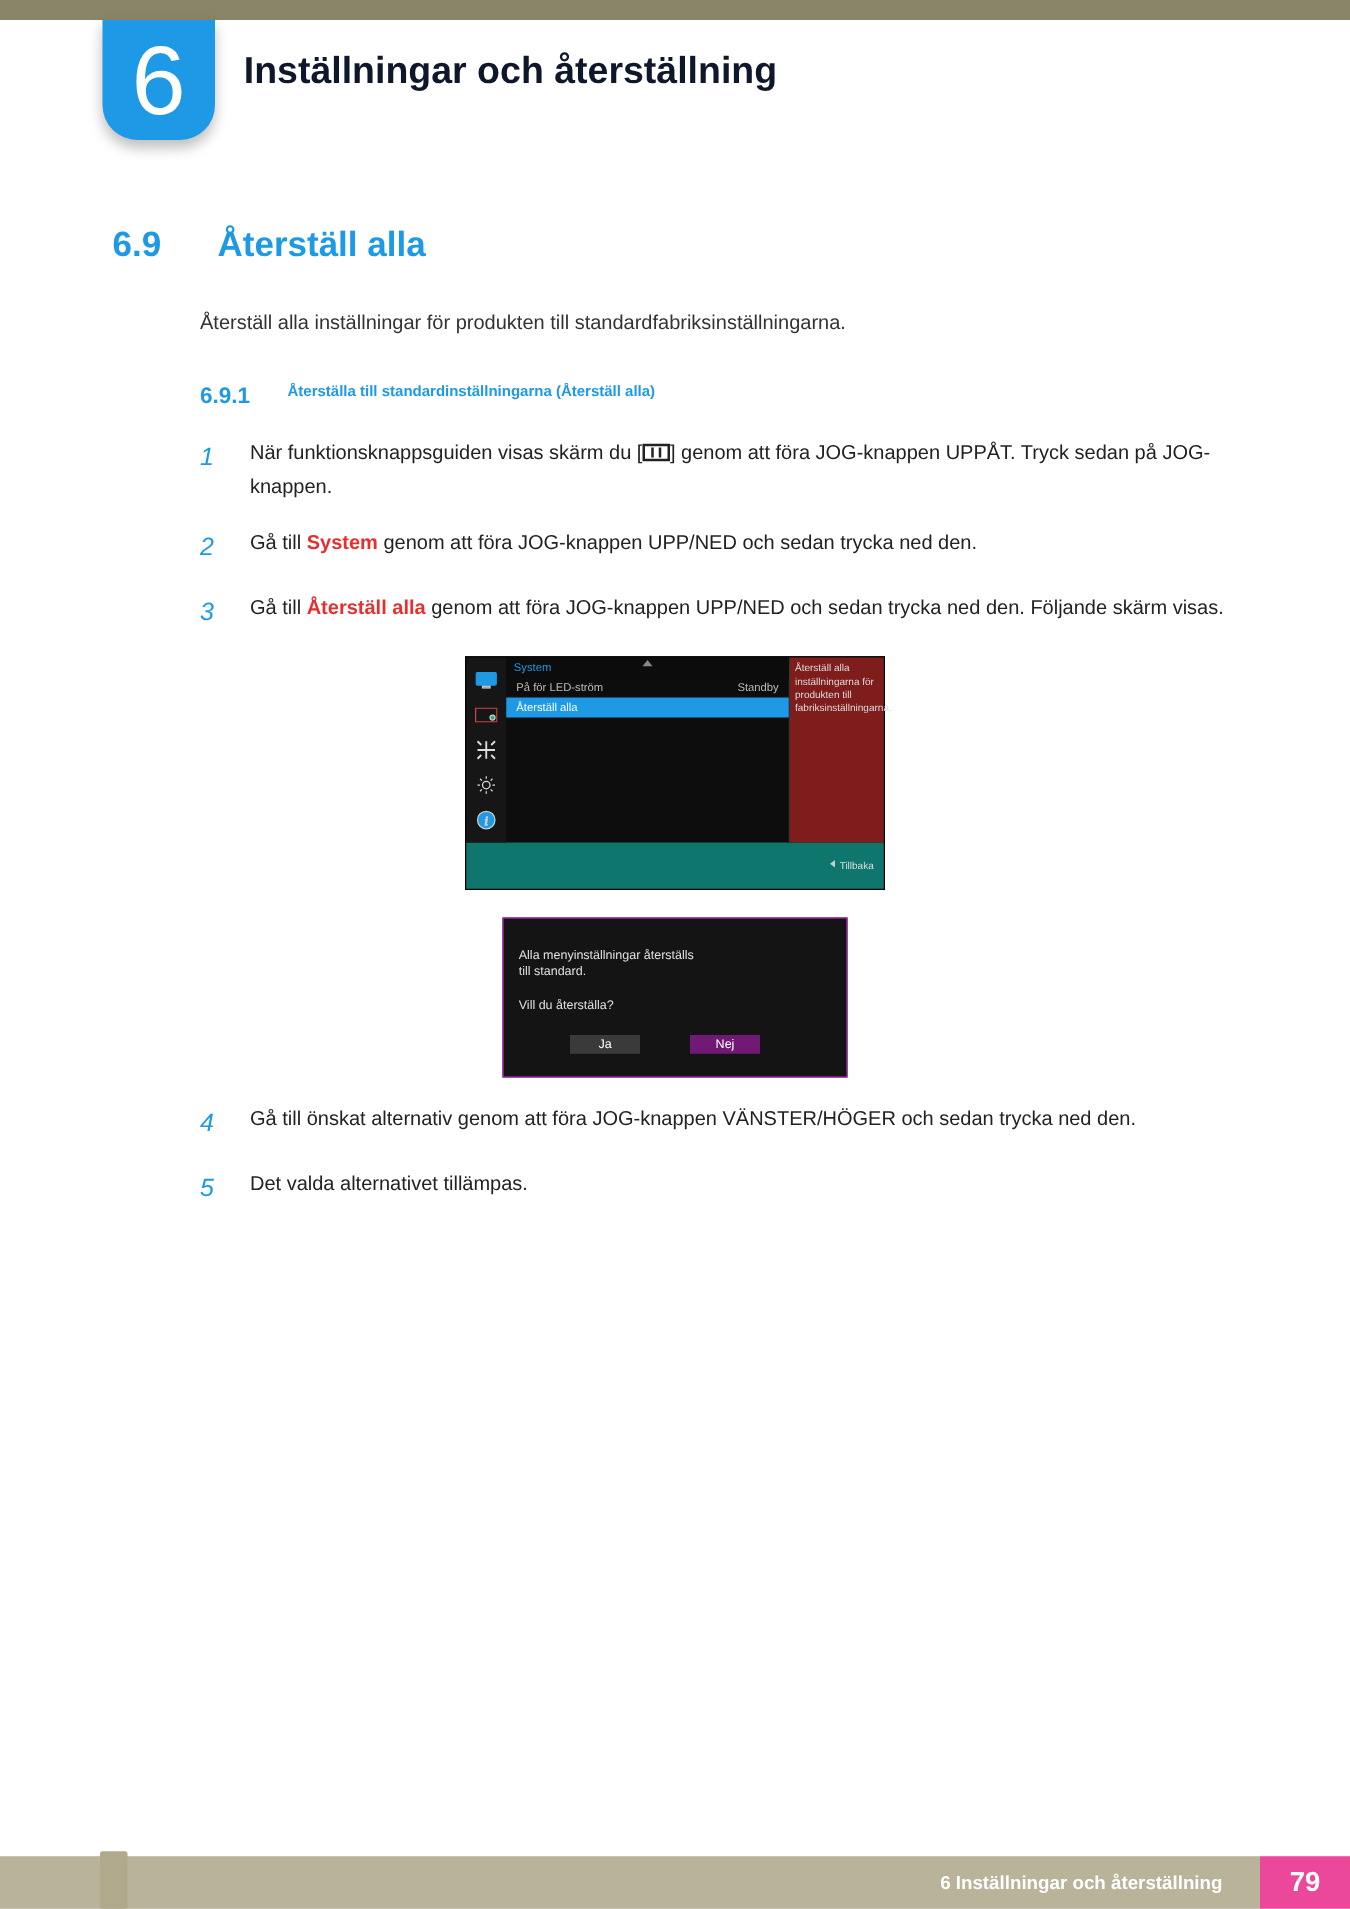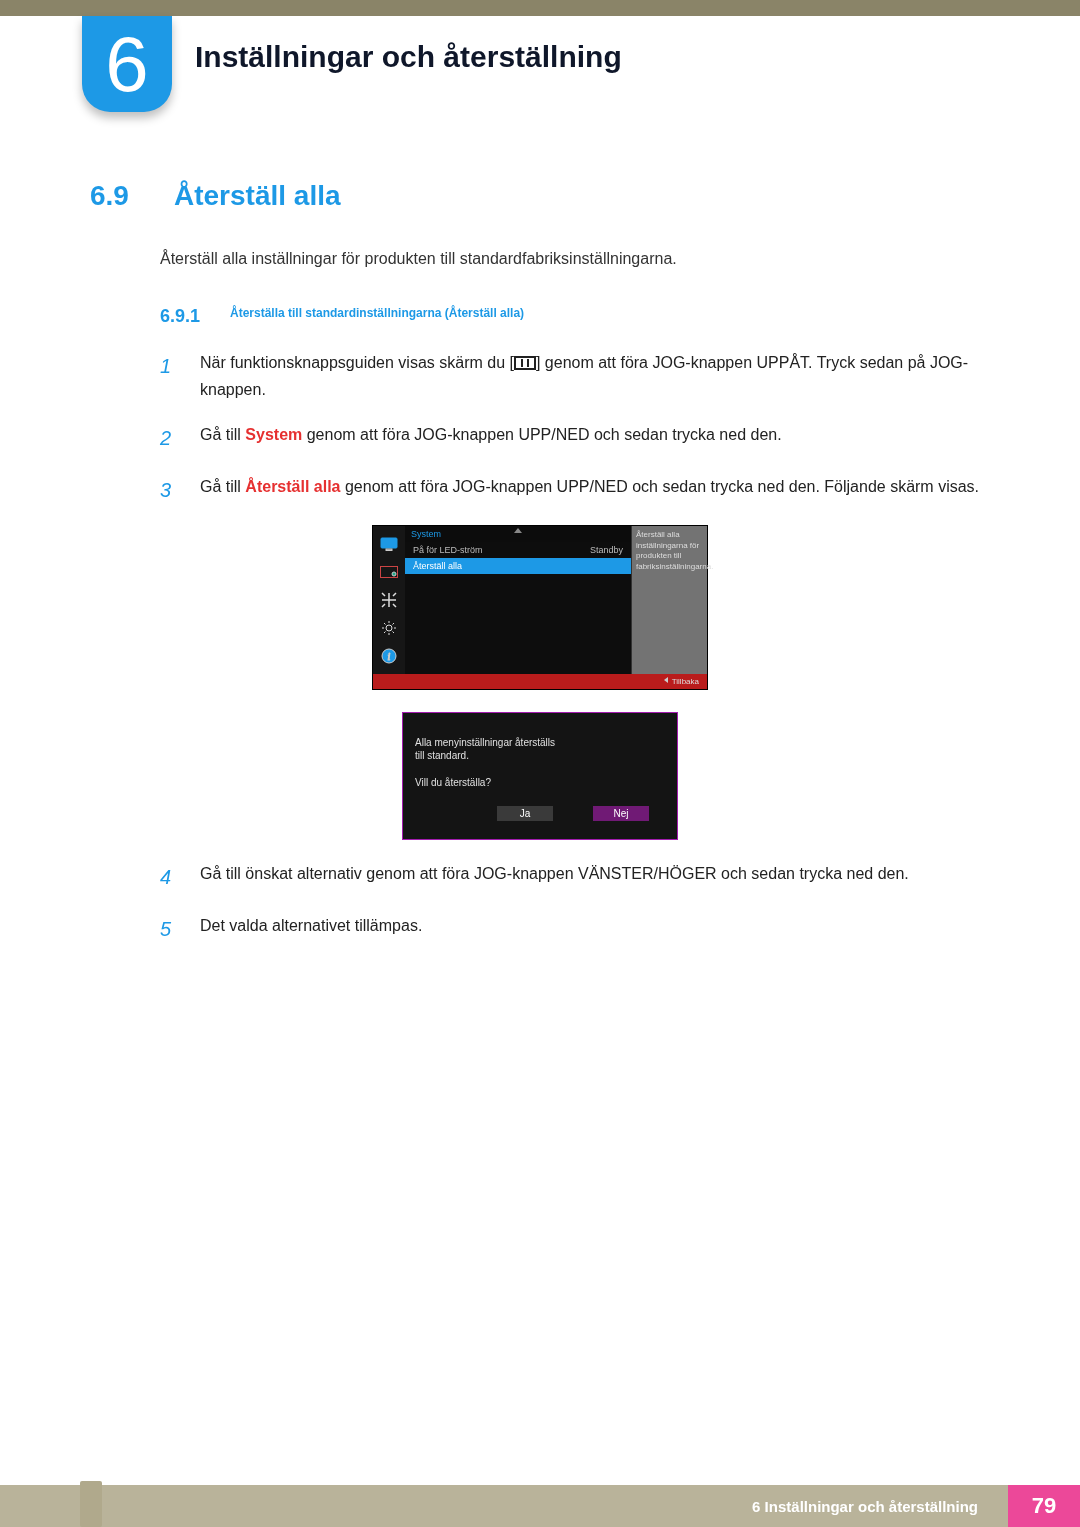--- a/index.html
+++ b/index.html
@@ -128,30 +128,30 @@
     padding: 3px 8px;
     color: #bbb;
   }
   .osd-row.active {
     background: #1d99e6;
     color: #fff;
   }
   .osd-filler { height: 100px; }
   .osd-side-panel {
     width: 75px;
-    background: #737373;
+    background: #7f1d1d;
     font-size: 8px;
     padding: 4px 4px;
     color: #ddd;
     line-height: 1.3;
   }
   .osd-footer {
-    background: #b91c1c;
+    background: #0f766e;
     text-align: right;
-    padding: 3px 8px;
+    padding: 14px 8px;
     color: #ddd;
     font-size: 8px;
   }
   .osd-footer .tri {
     display: inline-block;
     width: 0; height: 0;
     border-top: 3px solid transparent;
     border-bottom: 3px solid transparent;
     border-right: 4px solid #ccc;
     margin-right: 4px;
@@ -163,21 +163,21 @@
     margin: 0 auto 20px auto;
     width: 276px;
     background: #141414;
     border: 1px solid #a21caf;
     padding: 24px 28px 18px 12px;
     color: #e0e0e0;
     font-size: 10px;
   }
   .dialog-line1 { margin-bottom: 2px; }
   .dialog-line3 { margin-top: 16px; margin-bottom: 18px; }
-  .dialog-buttons { display: flex; justify-content: flex-end; gap: 40px; }
+  .dialog-buttons { display: flex; justify-content: center; gap: 40px; }
   .dlg-btn {
     width: 56px;
     text-align: center;
     padding: 2px 0;
     font-size: 10px;
   }
   .dlg-btn.ja { background: #3a3a3a; color: #fff; }
   .dlg-btn.nej { background: #701a75; color: #fff; }
 
   

